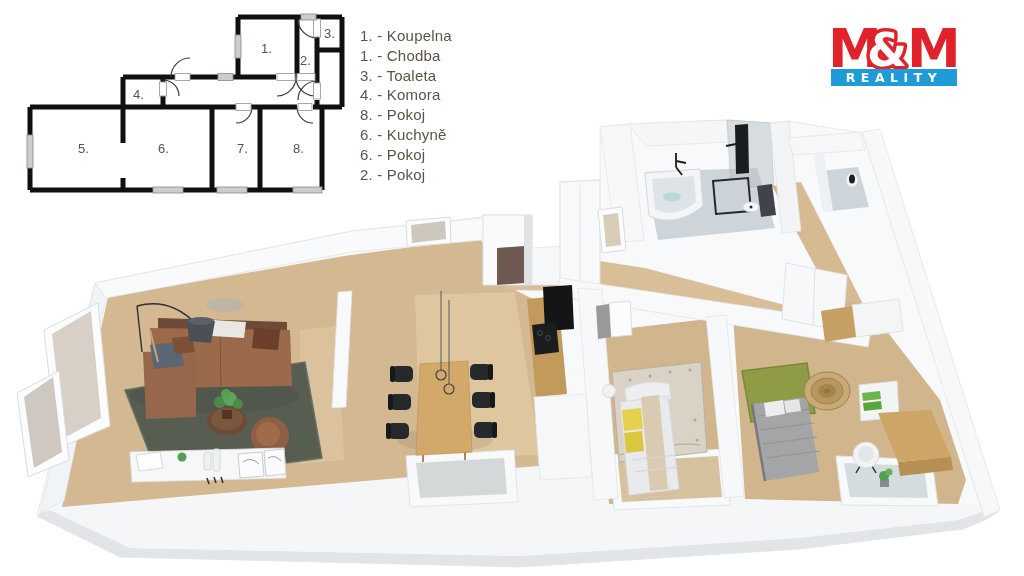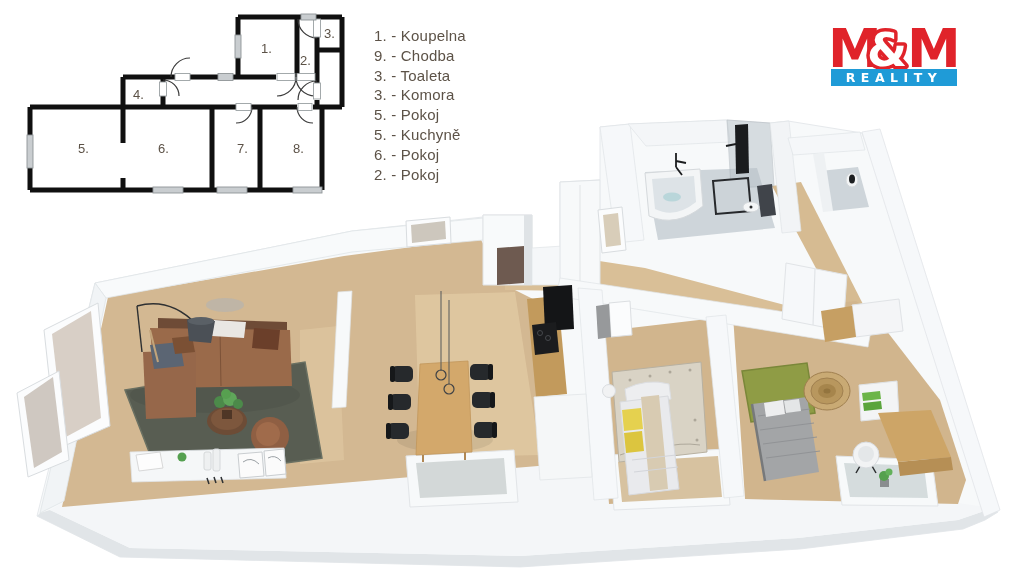--- a/index.html
+++ b/index.html
@@ -1,19 +1,19 @@
 <!DOCTYPE html>
 <html><head>
 <meta charset="utf-8">
 <style>
   html,body{margin:0;padding:0;background:#fff;}
   #stage{position:relative;width:1024px;height:576px;background:#fff;overflow:hidden;
          font-family:"Liberation Sans",sans-serif;}
   #scene{position:absolute;left:0;top:0;}
-  .legend{position:absolute;left:374px;top:26px;color:#5c5247;
+  .legend{position:absolute;left:360px;top:26px;color:#5c5247;
           font-size:15px;line-height:19.8px;letter-spacing:.2px;}
   .legend-item{white-space:pre;}
   .logo{position:absolute;left:831px;top:23px;width:127px;}
   .logo svg{display:block;}
 </style>
 </head>
 <body>
 <div id="stage">
 
 <svg id="scene" width="1024" height="576" viewBox="0 0 1024 576">
@@ -313,25 +313,25 @@
       <text x="78" y="153">5.</text>
       <text x="158" y="153">6.</text>
       <text x="237" y="153">7.</text>
       <text x="293" y="153">8.</text>
     </g>
   </g>
 </svg>
 
 <div class="legend">
   <div class="legend-item">1. - Koupelna</div>
-  <div class="legend-item">9. - Chodba</div>
+  <div class="legend-item">1. - Chodba</div>
   <div class="legend-item">3. - Toaleta</div>
-  <div class="legend-item">3. - Komora</div>
-  <div class="legend-item">5. - Pokoj</div>
-  <div class="legend-item">5. - Kuchyně</div>
+  <div class="legend-item">4. - Komora</div>
+  <div class="legend-item">8. - Pokoj</div>
+  <div class="legend-item">6. - Kuchyně</div>
   <div class="legend-item">6. - Pokoj</div>
   <div class="legend-item">2. - Pokoj</div>
 </div>
 
 <div class="logo">
   <svg width="127" height="63" viewBox="0 0 127 63">
     <g font-family="DejaVu Sans, Liberation Sans, sans-serif" font-weight="bold">
       <text x="-3" y="44" font-size="54" fill="#e0232a">M</text>
       <text x="76" y="44" font-size="54" fill="#e0232a">M</text>
       <text x="36" y="43" font-size="46" fill="#ffffff" paint-order="stroke" stroke-width="7" stroke-linejoin="round" stroke="#e0232a">&amp;</text>

